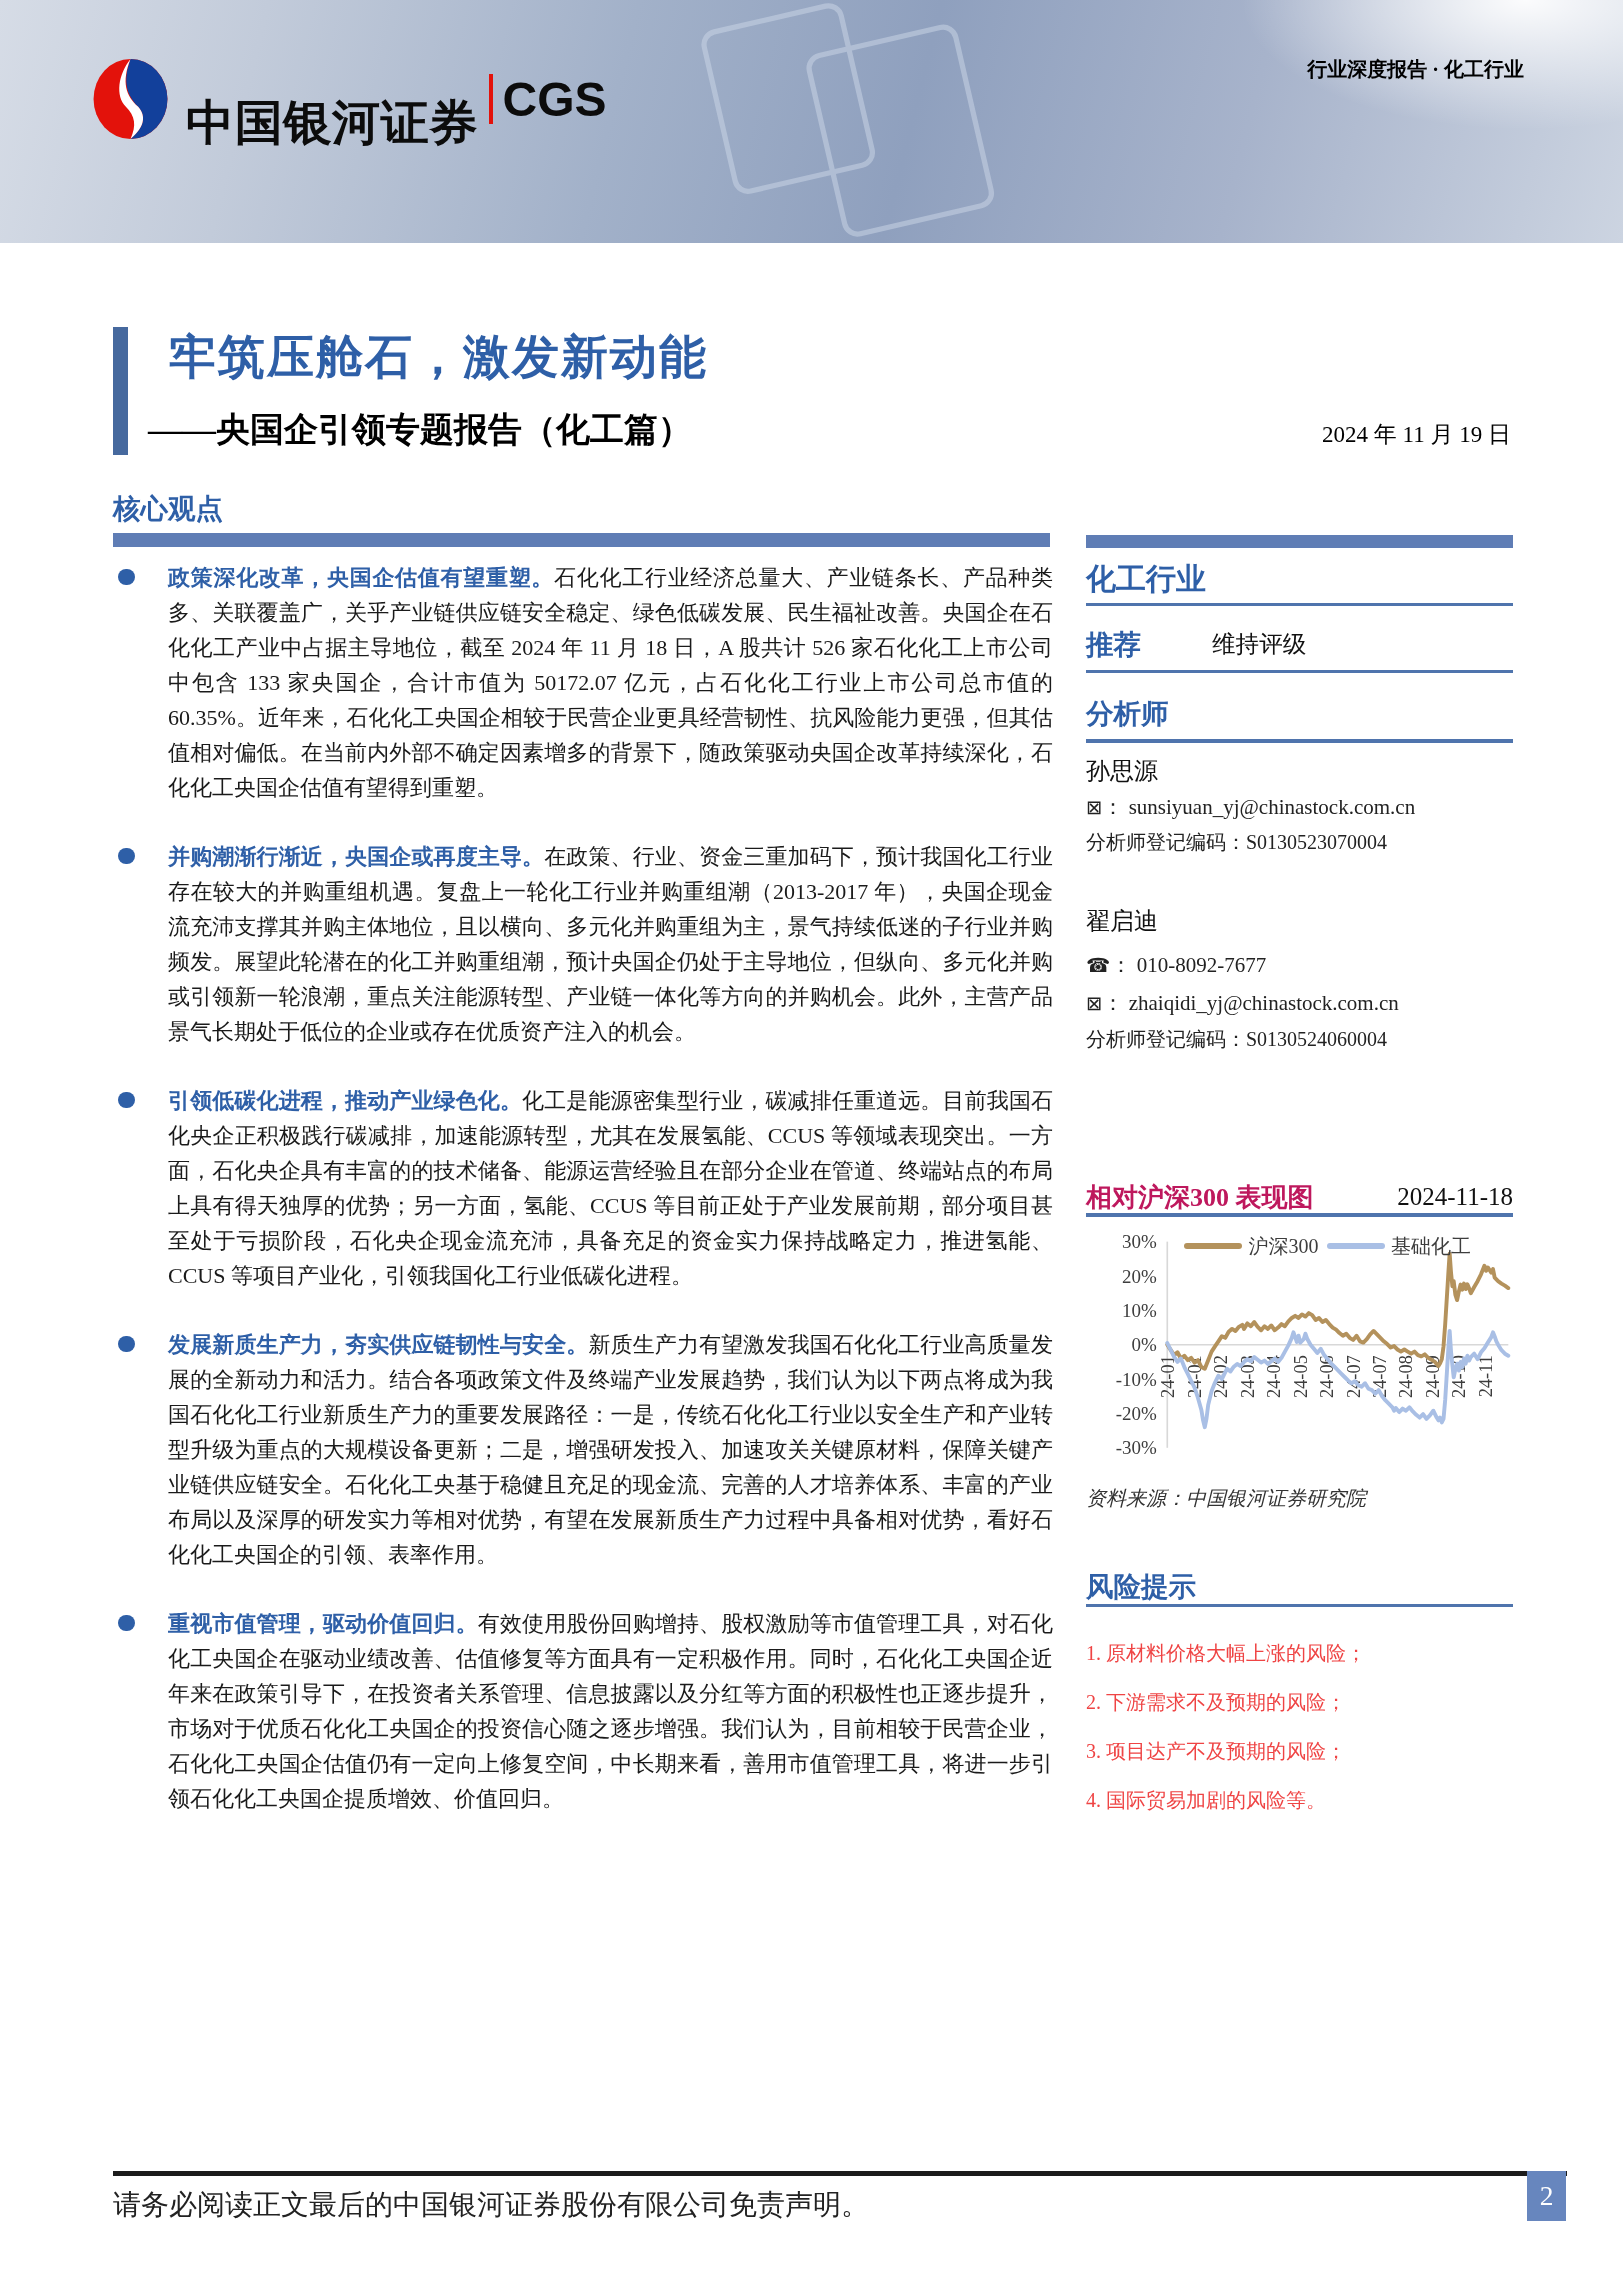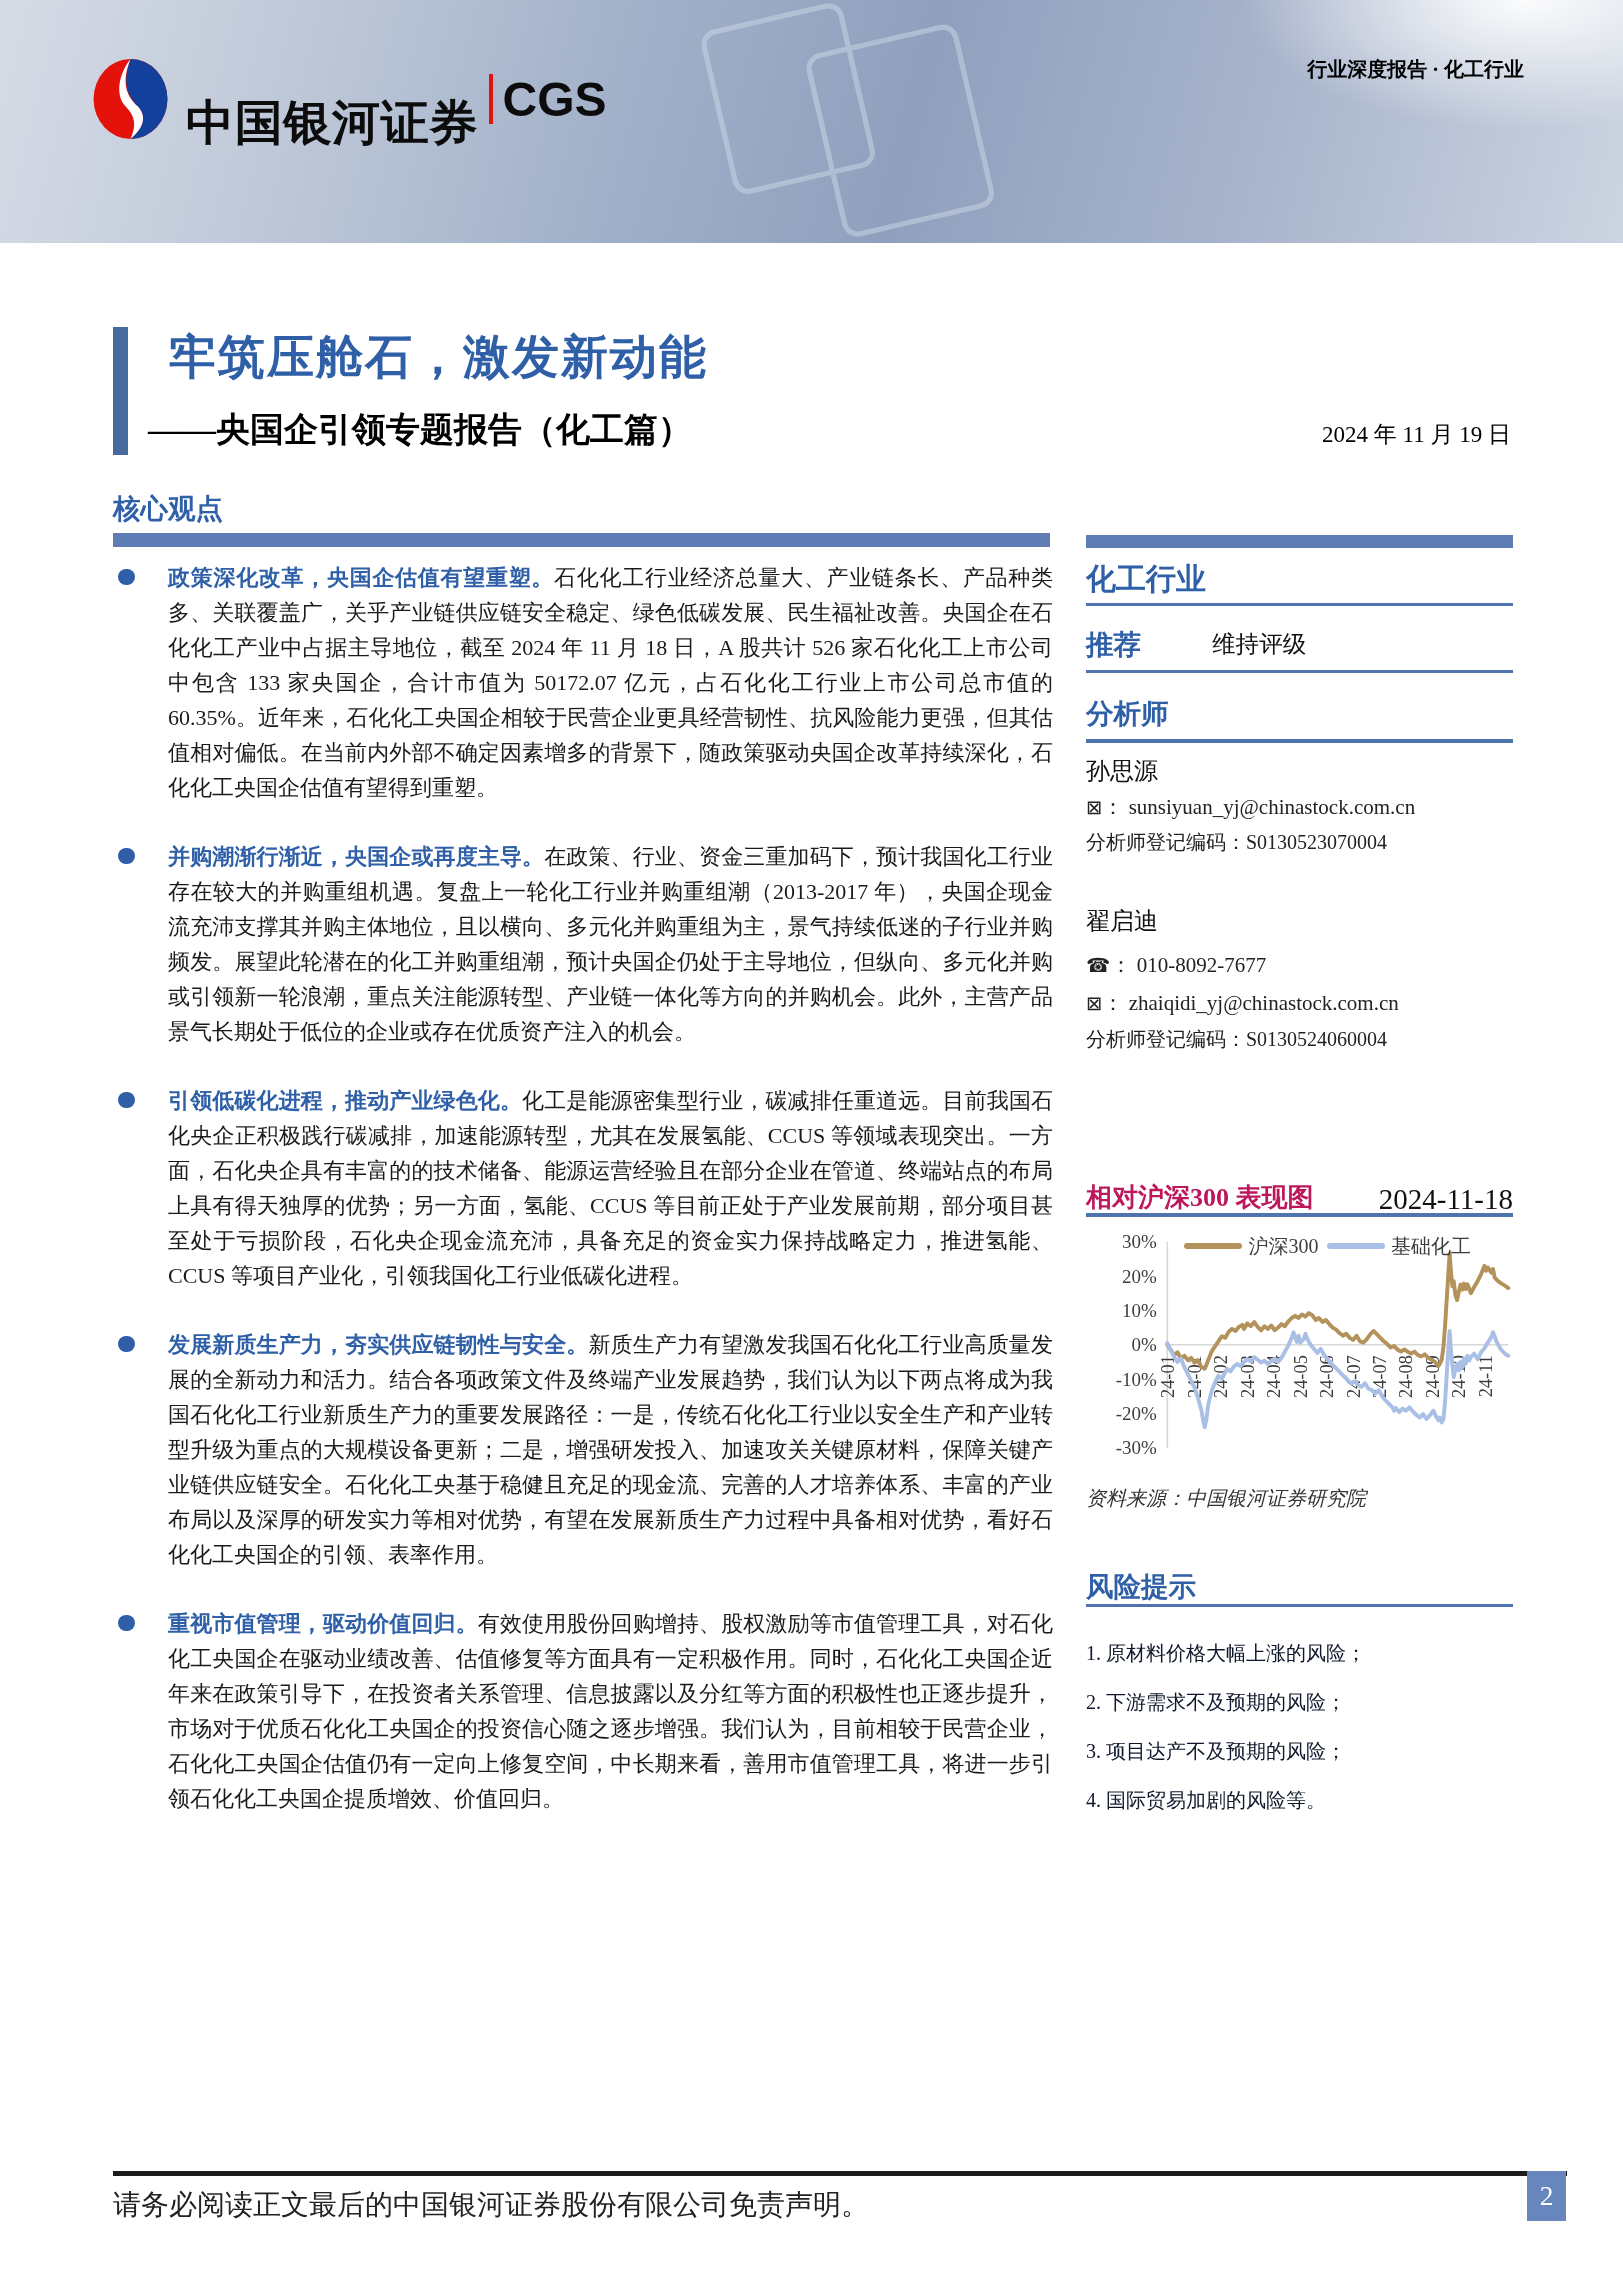--- a/index.html
+++ b/index.html
@@ -40,34 +40,34 @@
   .rule3{top:204px;height:3.9px;}
   .rating-label{position:absolute;left:0;top:92px;font-size:27.5px;font-weight:bold;color:#2e5fa7;}
   .rating-status{position:absolute;left:126px;top:93px;font-size:23.6px;color:#111;}
   .analysts-title{position:absolute;left:0;top:161px;font-size:27.5px;font-weight:bold;color:#2e5fa7;}
   .an-name{position:absolute;left:0;font-size:24px;color:#111;}
   .an-row{position:absolute;left:0;font-size:21px;color:#222;white-space:nowrap;}
   .an-reg{position:absolute;left:0;font-size:20px;color:#222;white-space:nowrap;}
   .icon-glyph{font-family:"DejaVu Sans",sans-serif;font-size:19.6px;}
   .chart-header{position:absolute;left:0;top:645px;width:427px;}
   .chart-title{font-size:26px;font-weight:bold;color:#be185d;}
-  .chart-date{position:absolute;right:0;top:2.6px;font-size:29px;color:#111;}
+  .chart-date{position:absolute;right:0;top:2.6px;font-size:25px;color:#111;}
   .chart-rule{top:678px;height:3.9px;}
   .chart-box{position:absolute;left:0;top:687px;width:427px;height:288px;}
   .legend{position:absolute;left:98px;top:10.5px;display:flex;align-items:center;gap:8px;}
   .legend-item{display:flex;align-items:center;gap:6.5px;}
   .legend-swatch{display:inline-block;width:58px;height:6.5px;border-radius:3.9px;background:#999;}
   .legend-label{font-size:20px;color:#3d3d3d;}
   #perf-chart{position:absolute;left:0;top:0;}
   #perf-chart text{font-family:"Liberation Serif","DejaVu Serif",serif;}
   .chart-source{position:absolute;left:0;top:950px;font-size:20px;font-style:italic;color:#333;}
   .risk-title{position:absolute;left:0;top:1034px;font-size:27.5px;font-weight:bold;color:#2e5fa7;}
   .risk-rule{top:1069px;height:3.3px;}
   .risk-list{position:absolute;left:0;top:1105px;width:427px;}
-  .risk-item{font-size:20px;line-height:26px;color:#0f172a;margin-bottom:23px;}
+  .risk-item{font-size:20px;line-height:26px;color:#ef4444;margin-bottom:23px;}
   
   .footer-line{position:absolute;left:113px;top:2171px;width:1454px;height:5.2px;background:#1b1b1b;}
   .footer-text{position:absolute;left:113px;top:2186px;font-size:28px;color:#222;}
   .page-box{position:absolute;left:1527px;top:2171px;width:39px;height:50px;background:#6786be;
             color:#fff;font-size:27.5px;display:flex;align-items:center;justify-content:center;}
 </style>
 </head>
 <body>
 
 <div class="page">

